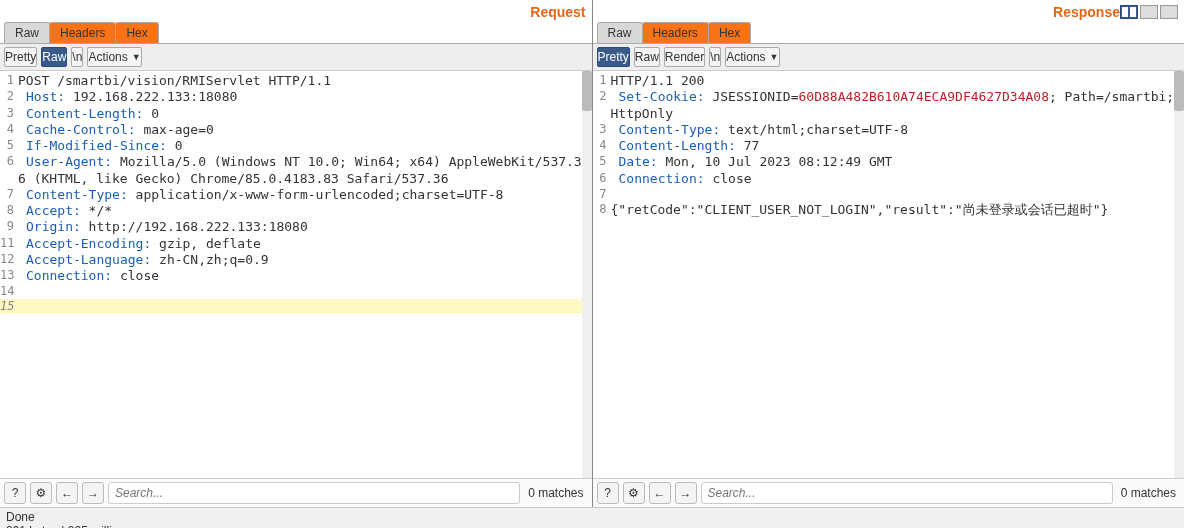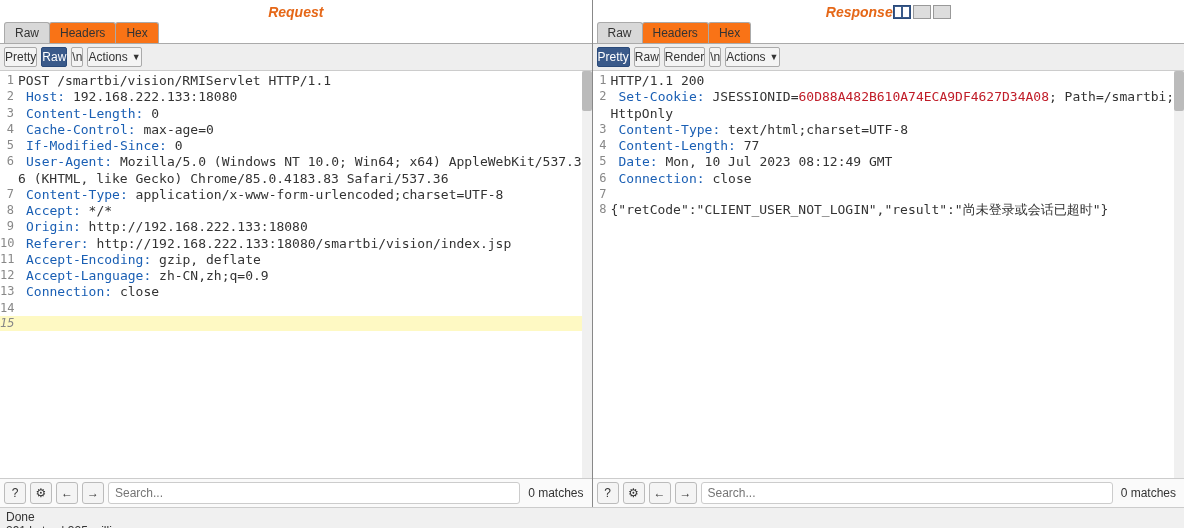--- a/index.html
+++ b/index.html
@@ -1,20 +1,20 @@
 <!DOCTYPE html>
 <html><head>
 <meta charset="utf-8">
 <style>
 * { box-sizing: border-box; margin: 0; padding: 0; }
 body { font-family: "Segoe UI", Arial, sans-serif; font-size: 13px; color: #333; background: #fff; }
 .container { display: flex; width: 1184px; height: 508px; border-bottom: 1px solid #ccc; }
 .panel { flex: 1; display: flex; flex-direction: column; border-right: 1px solid #888; position: relative; }
 .panel:last-child { border-right: none; }
-.panel-header { display: flex; align-items: center; justify-content: center; padding: 4px 6px 2px 6px; font-style: italic; }
+.panel-header { display: flex; align-items: center; justify-content: flex-end; padding: 4px 6px 2px 6px; }
 .panel-title { color: #e56717; font-weight: bold; font-size: 14px; }
 .layout-icons { display: flex; gap: 2px; }
 .layout-btn { width: 18px; height: 14px; background: #ddd; border: 1px solid #999; display: inline-flex; cursor: pointer; }
 .layout-btn.active { background: #3a5a8a; border-color: #2a4a7a; }
 .layout-inner { display: flex; width: 100%; height: 100%; }
 .layout-col { flex: 1; background: #fff; margin: 1px; }
 .layout-btn.active .layout-col { background: #fff; }
 .maintabs { display: flex; border-bottom: 1px solid #aaa; padding: 0 4px; }
 .maintab { padding: 3px 10px; border: 1px solid #aaa; border-bottom: none; background: #f97316; margin-right: -1px; cursor: pointer; font-size: 12px; border-radius: 3px 3px 0 0; }
 .maintab.active { background: #d8d8d8; font-weight: 500; }
@@ -25,21 +25,21 @@
 .chev { font-size: 9px; }
 .content { flex: 1; overflow: auto; font-family: Consolas, Menlo, monospace; font-size: 13px; line-height: 1.25; padding: 2px 0; background: #fff; position: relative; }
 .line { display: flex; white-space: pre-wrap; }
 .ln { width: 18px; text-align: right; color: #888; padding-right: 4px; user-select: none; flex-shrink: 0; font-size: 12px; }
 .txt { flex: 1; padding-right: 6px; word-break: break-all; }
 .hname { color: #1a5fb4; margin-left: 8px; }
 .sessid { color: #c01c28; }
 .line.hl { background: #fef9c3; font-style: italic; }
 .bottombar { display: flex; align-items: center; padding: 3px 4px; gap: 4px; border-top: 1px solid #ccc; background: #fafafa; }
 .iconbtn { width: 22px; height: 22px; border: 1px solid #bbb; border-radius: 3px; background: #f4f4f4; display: inline-flex; align-items: center; justify-content: center; cursor: pointer; font-size: 12px; }
-.searchbox { flex: 1; padding: 3px 6px; border: 1px solid #ccc; border-radius: 3px; font-size: 12px; color: #999; background: #fff; }
+.searchbox { flex: 1; padding: 3px 6px; border: 1px solid #ccc; border-radius: 3px; font-size: 12px; font-style: italic; color: #999; background: #fff; }
 .matches { font-size: 12px; color: #333; padding: 0 4px; }
 .statusbar { display: flex; justify-content: space-between; padding: 2px 6px; font-size: 12px; background: #f0f0f0; width: 1184px; flex-direction: column; }
 .scrolltrack { position: absolute; right: 0; top: 0; bottom: 0; width: 10px; background: #f0f0f0; }
 .scrollthumb { position: absolute; right: 0; top: 0; width: 10px; height: 40px; background: #bbb; border-radius: 2px; }
 </style>
 </head>
 <body>
 
 <div class="container">
 
@@ -64,21 +64,20 @@
     <div class="content" id="req-content">
       <div class="line"><span class="ln">1</span><span class="txt">POST /smartbi/vision/RMIServlet HTTP/1.1</span></div>
         <div class="line"><span class="ln">2</span><span class="txt"><span class="hname">Host:</span> 192.168.222.133:18080</span></div>
         <div class="line"><span class="ln">3</span><span class="txt"><span class="hname">Content-Length:</span> 0</span></div>
         <div class="line"><span class="ln">4</span><span class="txt"><span class="hname">Cache-Control:</span> max-age=0</span></div>
         <div class="line"><span class="ln">5</span><span class="txt"><span class="hname">If-Modified-Since:</span> 0</span></div>
         <div class="line"><span class="ln">6</span><span class="txt"><span class="hname">User-Agent:</span> Mozilla/5.0 (Windows NT 10.0; Win64; x64) AppleWebKit/537.36 (KHTML, like Gecko) Chrome/85.0.4183.83 Safari/537.36</span></div>
         <div class="line"><span class="ln">7</span><span class="txt"><span class="hname">Content-Type:</span> application/x-www-form-urlencoded;charset=UTF-8</span></div>
         <div class="line"><span class="ln">8</span><span class="txt"><span class="hname">Accept:</span> */*</span></div>
         <div class="line"><span class="ln">9</span><span class="txt"><span class="hname">Origin:</span> http://192.168.222.133:18080</span></div>
-        <div class="line"><span class="ln">10</span><span class="txt"><span class="hname">Referer:</span> http://192.168.222.133:18080/smartbi/vision/index.jsp</span></div>
         <div class="line"><span class="ln">11</span><span class="txt"><span class="hname">Accept-Encoding:</span> gzip, deflate</span></div>
         <div class="line"><span class="ln">12</span><span class="txt"><span class="hname">Accept-Language:</span> zh-CN,zh;q=0.9</span></div>
         <div class="line"><span class="ln">13</span><span class="txt"><span class="hname">Connection:</span> close</span></div>
         <div class="line"><span class="ln">14</span><span class="txt"></span></div>
         <div class="line hl"><span class="ln">15</span><span class="txt"></span></div>
         <div class="scrolltrack">
         <div class="scrollthumb"></div>
       </div>
     </div>
     <div class="bottombar">

